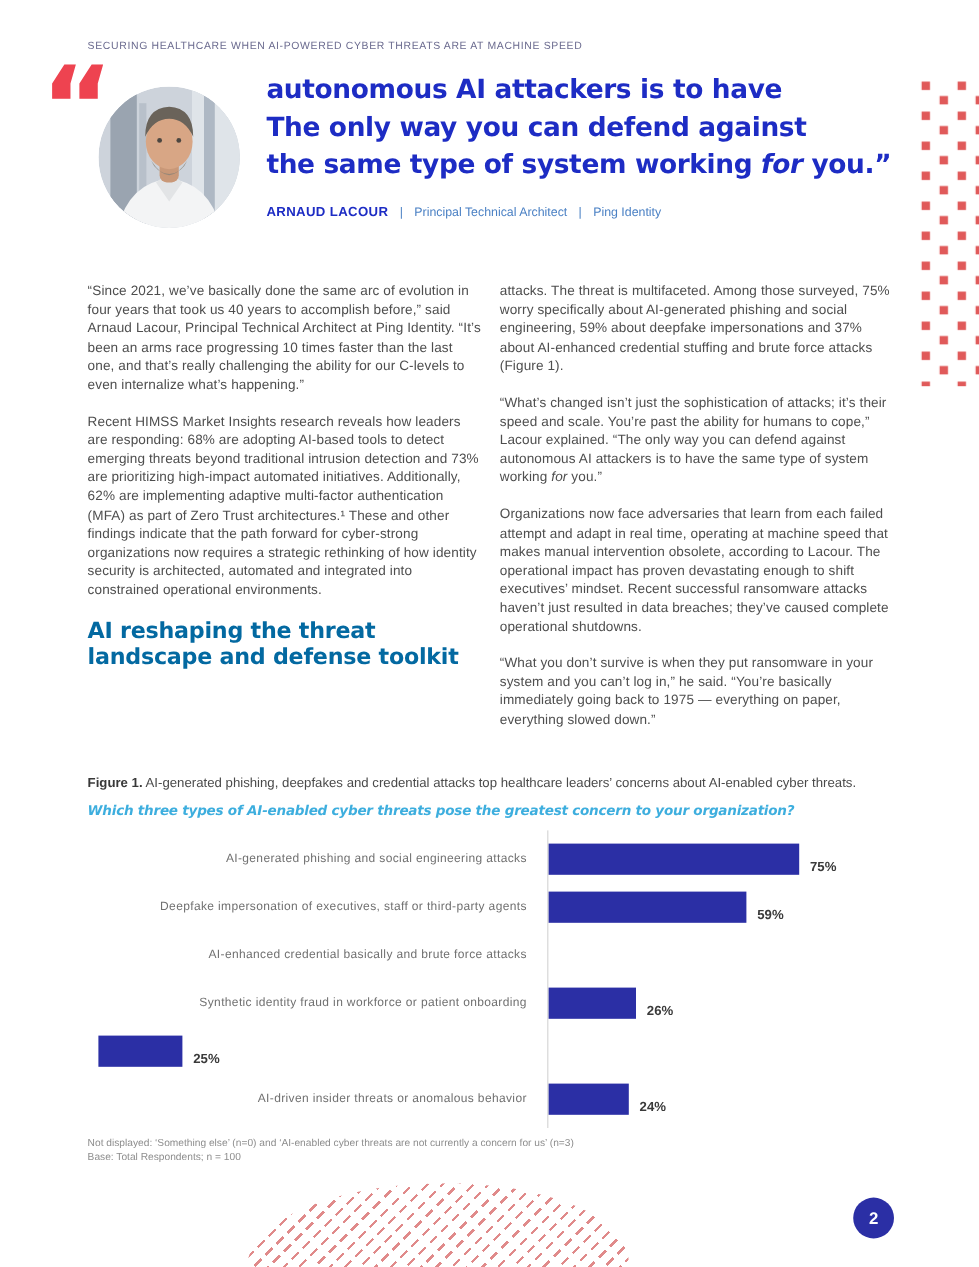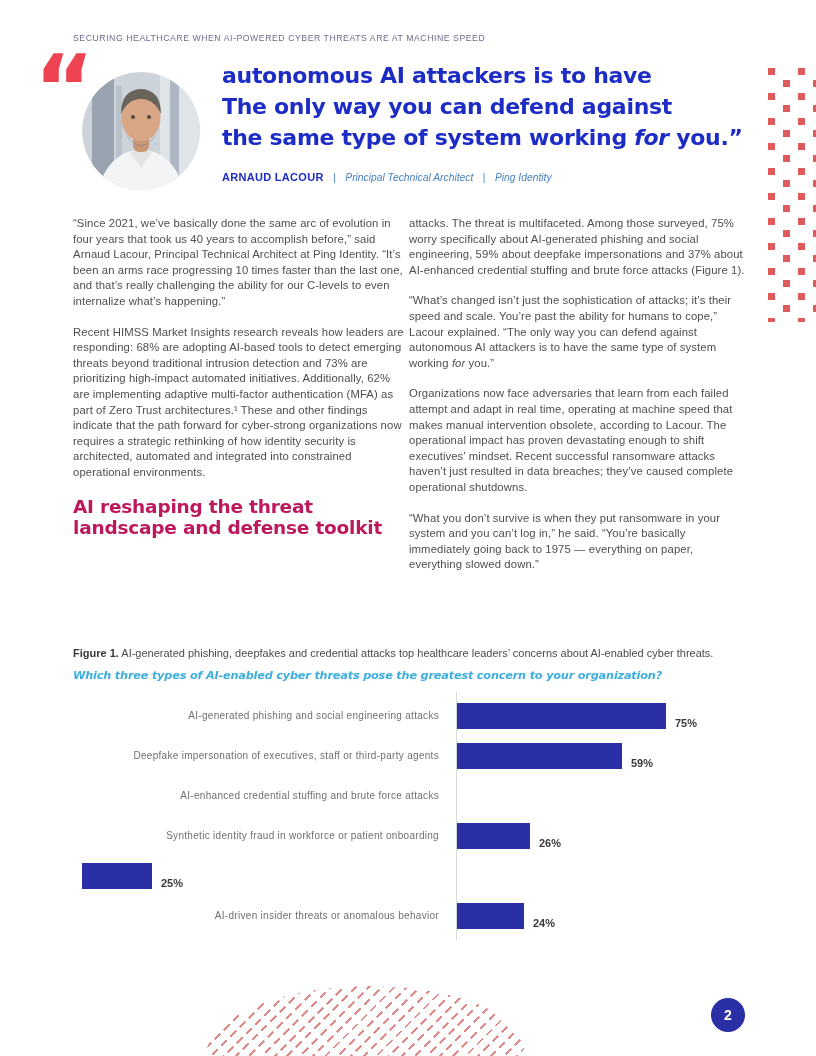--- a/index.html
+++ b/index.html
@@ -16,30 +16,30 @@
               font-weight:bold;font-size:92px;line-height:1;color:#ee4350;}
   .photo{position:absolute;left:82px;top:72px;width:118px;height:118px;border-radius:50%;
          overflow:hidden;}
   .quote{position:absolute;left:222px;top:60px;width:545px;}
   .qline{font-family:"DejaVu Sans",sans-serif;font-weight:bold;font-size:22px;
          line-height:31px;color:#1d2cc4;letter-spacing:-.3px;}
   .qline em{font-style:italic;}
   .attrib{margin-top:14px;}
   .aname{font-weight:bold;color:#1d2cc4;font-size:11px;letter-spacing:.3px;}
   .apipe{color:#4a80c4;font-size:10.3px;margin:0 5px;}
-  .arole{color:#4a80c4;font-size:10.3px;font-style:italic;}
+  .arole{color:#4a80c4;font-size:10.3px;}
 
   
-  .cols{position:absolute;left:73px;top:216px;width:672px;display:flex;}
+  .cols{position:absolute;left:73px;top:236px;width:672px;display:flex;gap:15px;}
   .col{flex:1;}
   .col p{margin:0 0 15px 0;font-size:11.3px;line-height:15.6px;color:#4e4e4e;
          letter-spacing:.1px;}
   .col p em{font-style:italic;}
   .subhead{margin:4px 0 9px 0;font-family:"DejaVu Sans",sans-serif;font-weight:bold;
-           font-size:18.5px;line-height:21.5px;color:#be185d;letter-spacing:-.2px;}
+           font-size:18.5px;line-height:21.5px;color:#0369a1;letter-spacing:-.2px;}
 
   
   .figcap{position:absolute;left:73px;top:647px;width:700px;font-size:11px;color:#4a4a4a;}
   .fbold{font-weight:bold;color:#383838;}
   .figq{position:absolute;left:73px;top:669px;width:700px;font-family:"DejaVu Sans",sans-serif;
         font-style:italic;font-weight:bold;font-size:11.3px;color:#3daede;letter-spacing:-.2px;}
 
   .chart{position:absolute;left:73px;top:696px;width:690px;}
   .chart::before{content:'';position:absolute;left:383px;top:-4px;bottom:-4px;width:1px;
                  background:#d6d6d6;}
@@ -139,21 +139,21 @@
 
     <div class="crow">
       <div class="clabel">Deepfake impersonation of executives, staff or third-party agents</div>
       <div class="cbarwrap">
         <div class="cbar" style="width: 165px; background: rgb(43, 47, 165);"></div>
         <div class="cval">59%</div>
       </div>
     </div>
 
     <div class="crow">
-      <div class="clabel">AI-enhanced credential stuffing and brute force attacks</div>
+      <div class="clabel">AI-enhanced credential basically and brute force attacks</div>
     </div>
 
     <div class="crow">
       <div class="clabel">Synthetic identity fraud in workforce or patient onboarding</div>
       <div class="cbarwrap">
         <div class="cbar" style="width: 73px; background: rgb(43, 47, 165);"></div>
         <div class="cval">26%</div>
       </div>
     </div>
 
@@ -166,20 +166,24 @@
 
     <div class="crow">
       <div class="clabel">AI-driven insider threats or anomalous behavior</div>
       <div class="cbarwrap">
         <div class="cbar" style="width: 67px; background: rgb(43, 47, 165);"></div>
         <div class="cval">24%</div>
       </div>
     </div>
   </div>
 
+  <div class="notes">
+    <div>Not displayed: ‘Something else’ (n=0) and ‘AI-enabled cyber threats are not currently a concern for us’ (n=3)</div>
+    <div>Base: Total Respondents; n = 100</div>
+  </div>
 
   <div class="pagenum">2</div>
 
   <svg class="dots" width="52" height="256">
     <defs>
       <pattern id="sq" width="30" height="25" patternUnits="userSpaceOnUse">
         <rect x="4" y="2" width="7" height="7" fill="#e05a5a"></rect>
         <rect x="19" y="14" width="7" height="7" fill="#e05a5a"></rect>
       </pattern>
     </defs>

